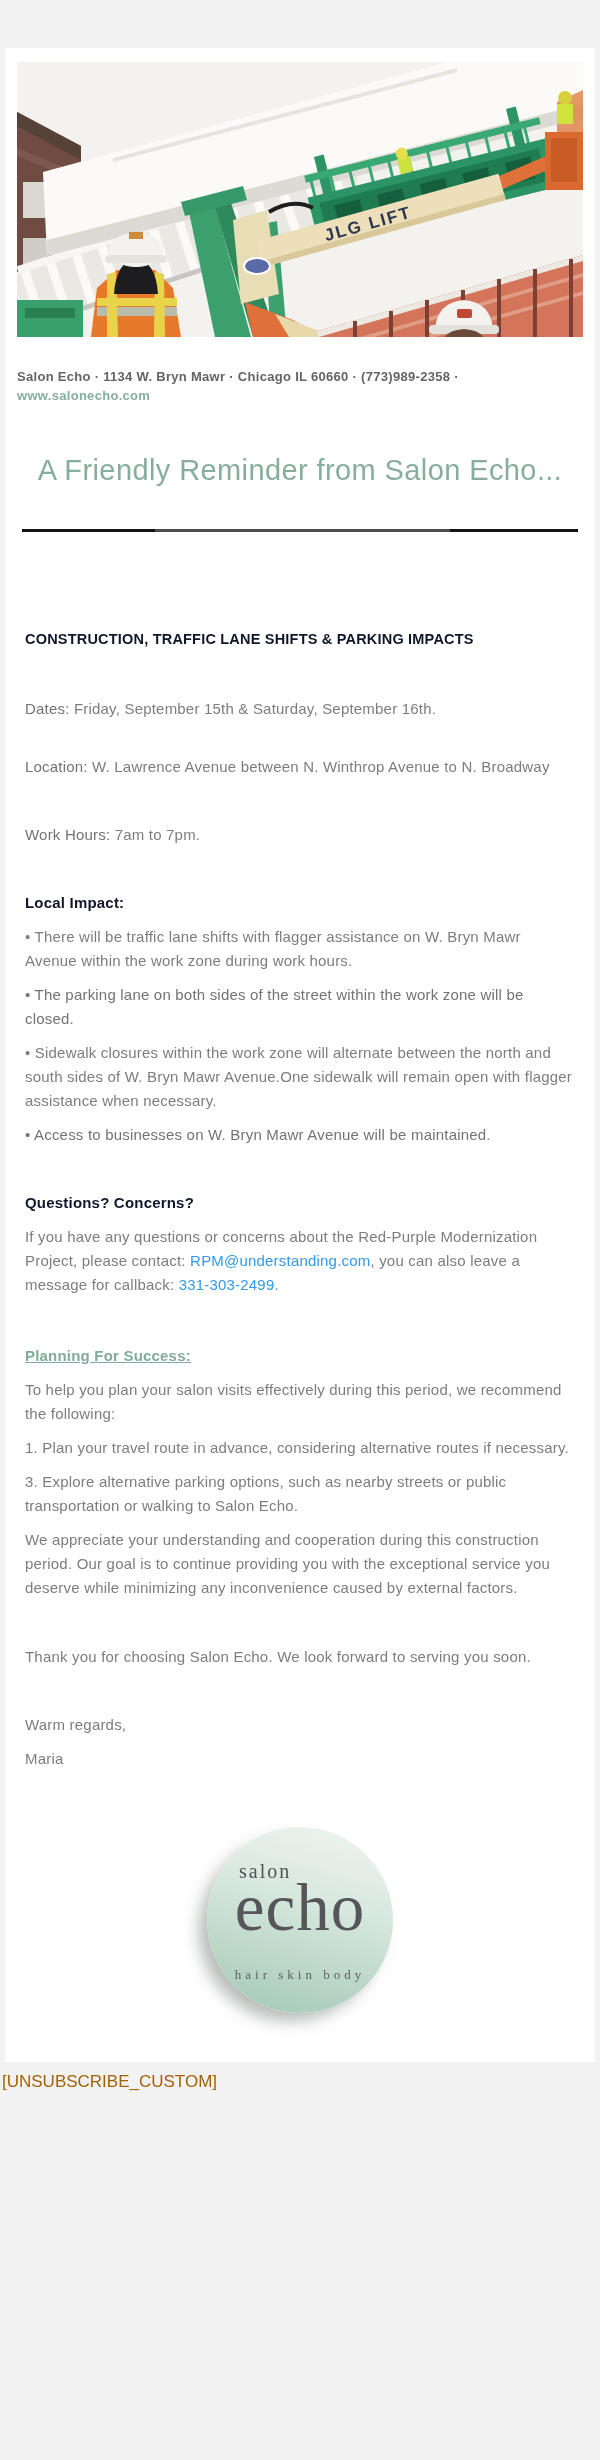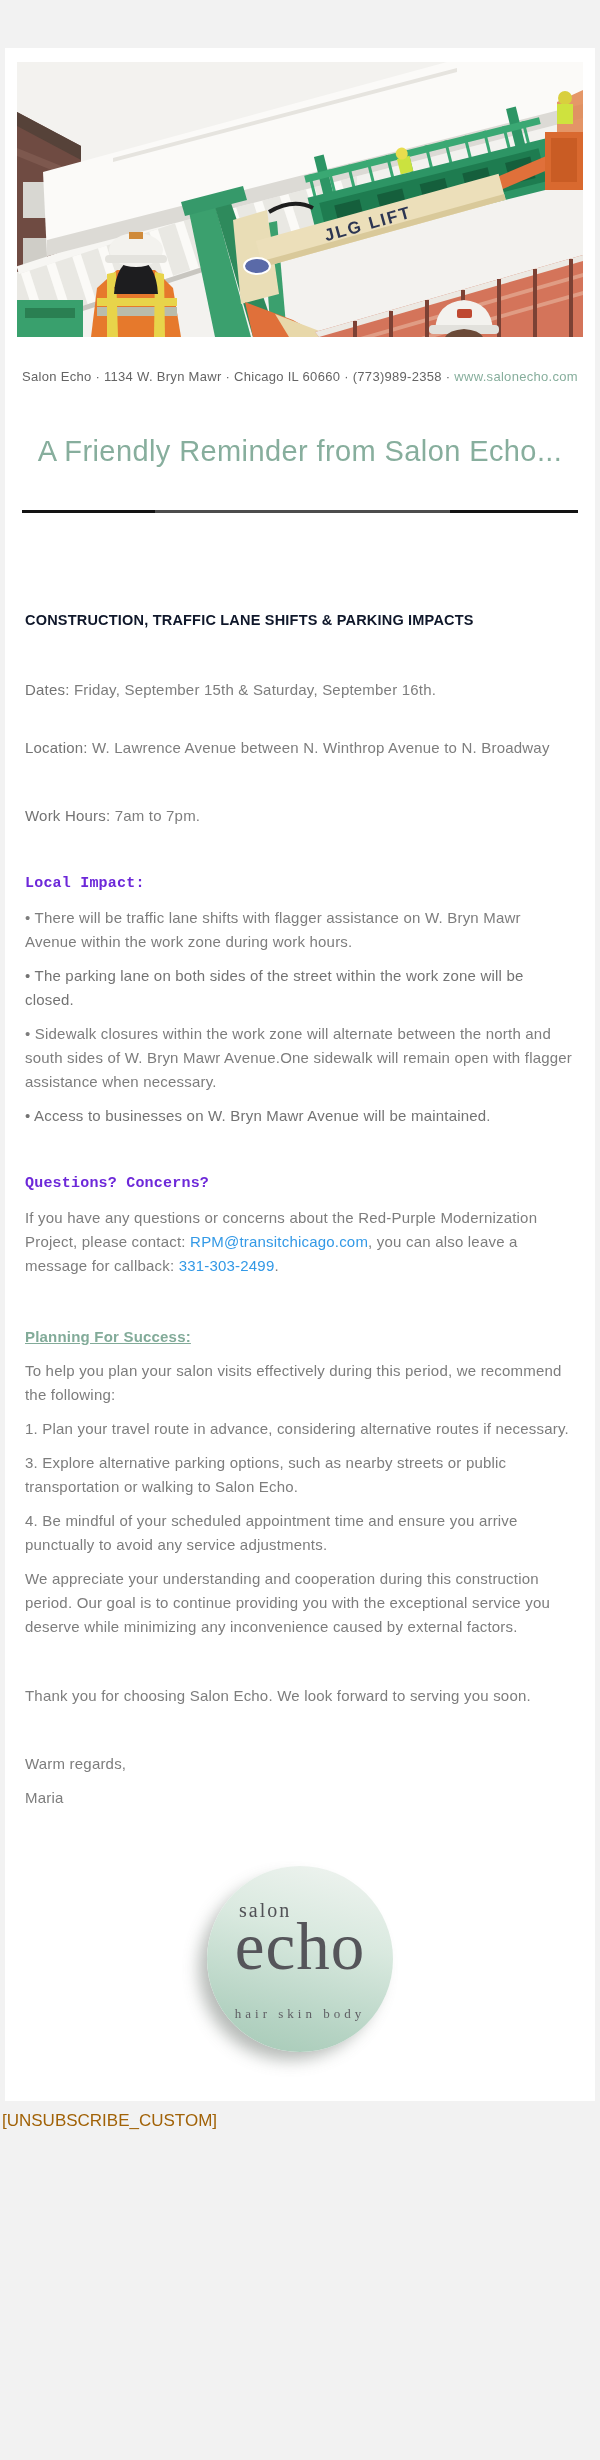--- a/index.html
+++ b/index.html
@@ -12,23 +12,22 @@
   .page{width:600px;height:2460px;position:relative;}
   .card{
     background:#ffffff;
     margin:48px 5px 0 5px;
     padding:14px 12px 49px 12px;
     box-sizing:border-box;
   }
   .hero{width:566px;height:275px;display:block;}
   .contact{
     margin:30px 0 0 0;
-    text-align:center;
     font-size:13px;line-height:19px;
-    font-weight:normal;color:#646464;letter-spacing:.3px;
+    font-weight:bold;color:#646464;letter-spacing:.3px;
   }
   .contact a{color:#86ae9c;text-decoration:none;}
   .title{
     margin:48px 0 0 0;
     text-align:center;
     font-size:29px;line-height:34px;font-weight:400;
     color:#87ae9d;letter-spacing:.4px;
   }
   .divider{
     height:3px;margin:42px 5px 0 5px;
@@ -41,21 +40,21 @@
   }
   .content p{margin:0;}
   .para{margin-top:10px !important;}
   .b{font-weight:normal;color:#737373;}
   .sec-h{
     margin-top:98px !important;
     color:#0f172a;font-weight:bold;
     font-size:14.5px;line-height:19px;letter-spacing:.2px;
   }
   .green-h{color:#82ab99;font-weight:bold;}
-  .gray-h{font-weight:bold;color:#6d28d9;font-family:Liberation Mono, monospace;}
+  .gray-h{font-weight:bold;color:#0f172a;}
   .mt48{margin-top:48px !important;}
   .mt44{margin-top:44px !important;}
   .mt45{margin-top:45px !important;}
   .mt47{margin-top:47px !important;text-decoration:underline;}
   .mt34{margin-top:34px !important;}
   .link{color:#3399e6;text-decoration:none;}
   .logo-wrap{margin-top:56px;display:flex;justify-content:center;}
   .logo-circle{
     width:186px;height:186px;border-radius:50%;
     background:linear-gradient(195deg,#eef3ef 5%,#d9e9df 38%,#b5d3c3 78%,#a5c9b6 100%);
@@ -239,28 +238,27 @@
       <p class="para mt44 gray-h">Local Impact:</p>
 
       <div id="impact-bullets">
           <p class="para"><span>• There will be traffic lane shifts with flagger assistance on W. Bryn Mawr Avenue within the work zone during work hours.</span></p>
           <p class="para"><span class="b">• The parking lane on both sides of the street within the work zone will be closed.</span></p>
           <p class="para"><span>• Sidewalk closures within the work zone will alternate between the north and south sides of W. Bryn Mawr Avenue.One sidewalk will remain open with flagger assistance when necessary.</span></p>
           <p class="para"><span class="b"> • Access to businesses on W. Bryn Mawr Avenue will be maintained</span><span>.</span></p>
         </div>
 
       <p class="para mt44 gray-h">Questions? Concerns?</p>
-      <p class="para" id="questions-para"><span>If you have any questions or concerns about the Red-Purple Modernization Project, please contact: </span><a href="#" class="link">RPM@transitchicago.com</a><span>, you can also leave a message for callback: </span><a href="#" class="link">331-303-2499</a><span>.</span></p>
+      <p class="para" id="questions-para"><span>If you have any questions or concerns about the Red-Purple Modernization Project, please contact: </span><a href="#" class="link">RPM@understanding.com</a><span>, you can also leave a message for callback: </span><a href="#" class="link">331-303-2499</a><span>.</span></p>
 
       <p class="para mt47 green-h">Planning For Success:</p>
       <p class="para">To help you plan your salon visits effectively during this period, we recommend the following:</p>
       <div id="planning-items">
           <p class="para">1. Plan your travel route in advance, considering alternative routes if necessary.</p>
           <p class="para">3. Explore alternative parking options, such as nearby streets or public transportation or walking to Salon Echo.</p>
-          <p class="para">4. Be mindful of your scheduled appointment time and ensure you arrive punctually to avoid any service adjustments.</p>
         </div>
       <p class="para">We appreciate your understanding and cooperation during this construction period. Our goal is to continue providing you with the exceptional service you deserve while minimizing any inconvenience caused by external factors.</p>
 
       <p class="para mt45">Thank you for choosing Salon Echo. We look forward to serving you soon.</p>
       <p class="para mt44">Warm regards,</p>
       <p class="para">Maria</p>
     </div>
 
     <div class="logo-wrap">
       <div class="logo-circle">

